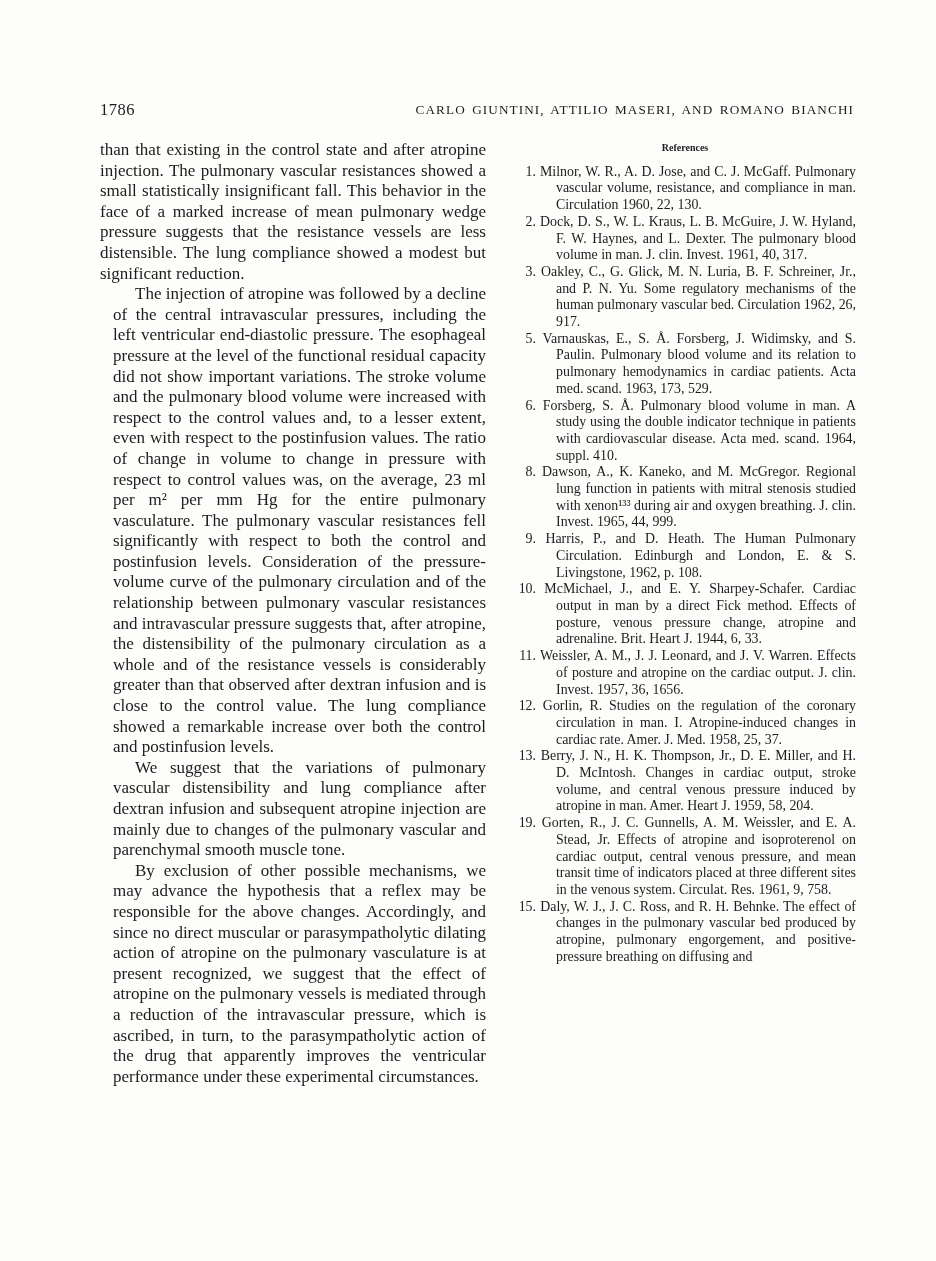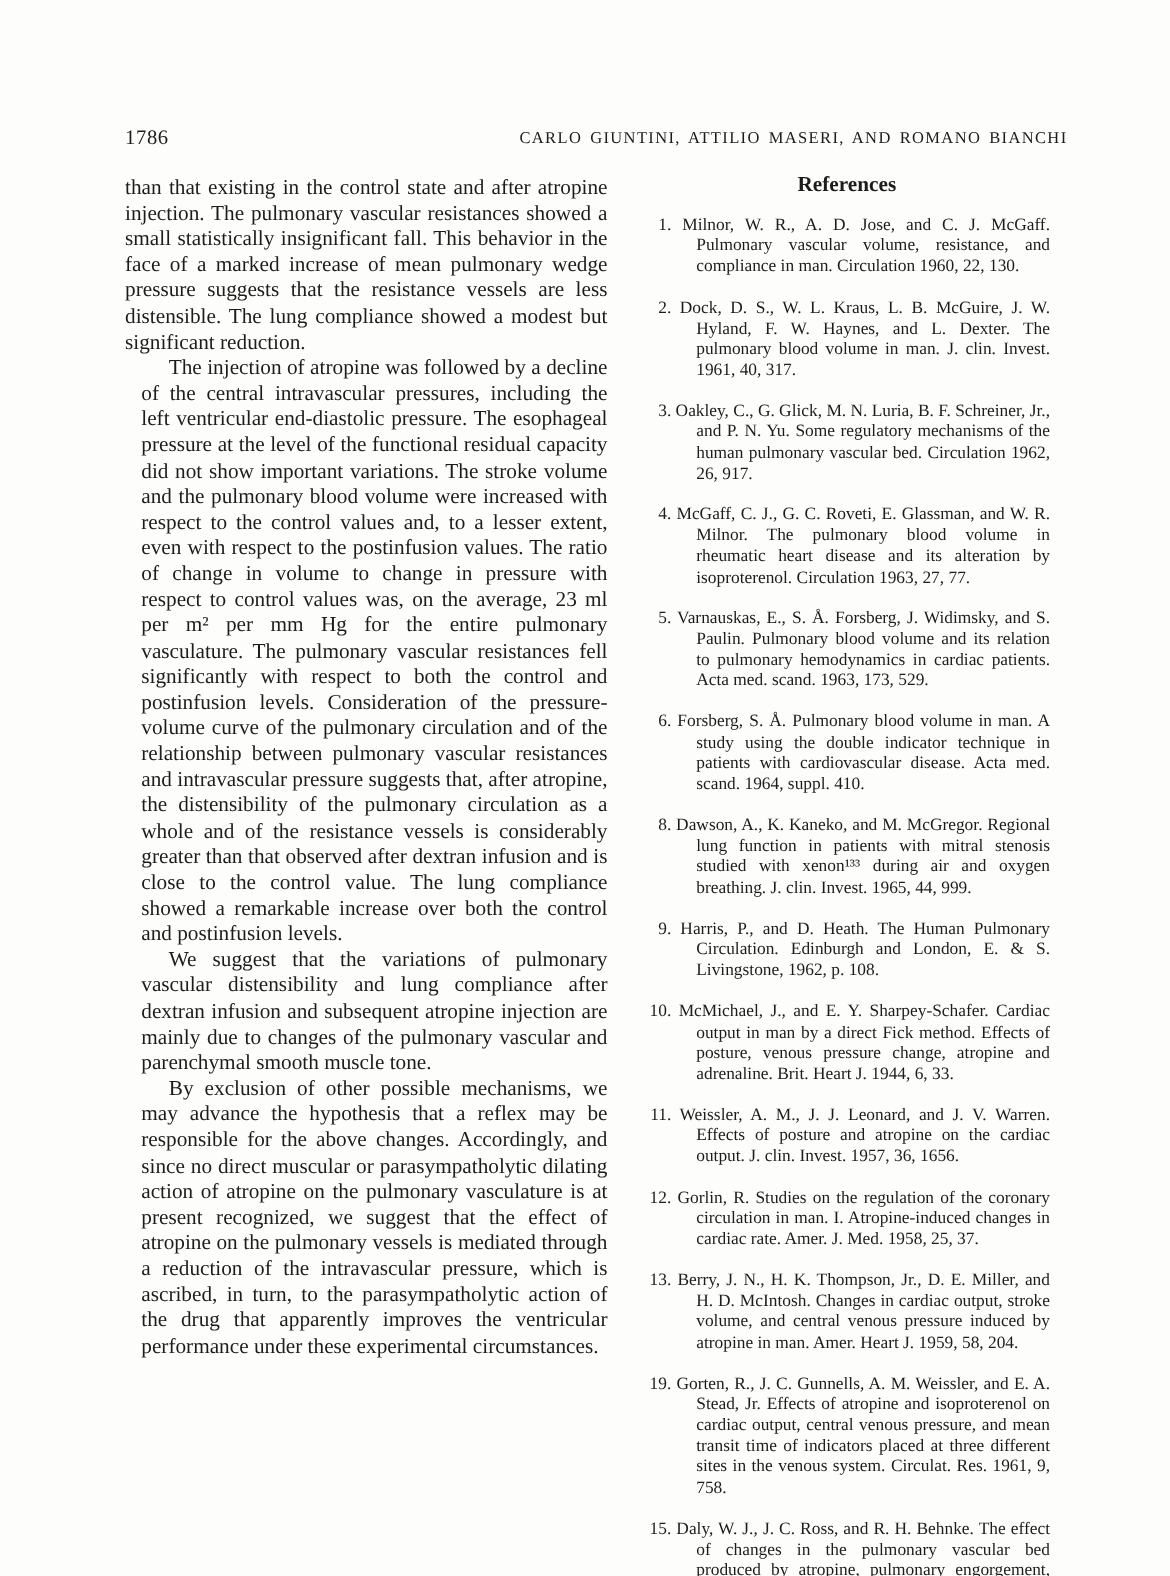--- a/index.html
+++ b/index.html
@@ -41,21 +41,21 @@
     letter-spacing: 1.1px;
     word-spacing: 2px;
   }
   .columns {
     position: absolute;
     top: 140px;
     left: 100px;
     right: 80px;
     bottom: 0;
     display: flex;
-    gap: 13px;
+    gap: 28px;
   }
   .col-left {
     width: 386px;
     flex: 0 0 386px;
     font-size: 17px;
     line-height: 20.6px;
     text-align: justify;
   }
   .col-left p {
     margin: 0;
@@ -66,27 +66,27 @@
   }
   .col-right {
     flex: 1 1 auto;
     font-size: 13.9px;
     line-height: 16.7px;
     text-align: justify;
   }
   .ref-heading {
     text-align: center;
     font-weight: bold;
-    font-size: 17px;
+    font-size: 10px;
     margin: 0 0 7px 0;
   }
   .ref {
     padding-left: 42px;
     text-indent: -42px;
-    margin: 16px;
+    margin: 0;
   }
   .ref-num {
     display: inline-block;
     width: 22px;
     text-align: right;
     text-indent: 0;
   }
 </style>
 </head>
 <body>
@@ -102,21 +102,20 @@
         <p class="indent">The injection of atropine was followed by a decline of the central intravascular pressures, including the left ventricular end-diastolic pressure. The esophageal pressure at the level of the functional residual capacity did not show important variations. The stroke volume and the pulmonary blood volume were increased with respect to the control values and, to a lesser extent, even with respect to the postinfusion values. The ratio of change in volume to change in pressure with respect to control values was, on the average, 23 ml per m² per mm Hg for the entire pulmonary vasculature. The pulmonary vascular resistances fell significantly with respect to both the control and postinfusion levels. Consideration of the pressure-volume curve of the pulmonary circulation and of the relationship between pulmonary vascular resistances and intravascular pressure suggests that, after atropine, the distensibility of the pulmonary circulation as a whole and of the resistance vessels is considerably greater than that observed after dextran infusion and is close to the control value. The lung compliance showed a remarkable increase over both the control and postinfusion levels.</p>
         <p class="indent">We suggest that the variations of pulmonary vascular distensibility and lung compliance after dextran infusion and subsequent atropine injection are mainly due to changes of the pulmonary vascular and parenchymal smooth muscle tone.</p>
         <p class="indent">By exclusion of other possible mechanisms, we may advance the hypothesis that a reflex may be responsible for the above changes. Accordingly, and since no direct muscular or parasympatholytic dilating action of atropine on the pulmonary vasculature is at present recognized, we suggest that the effect of atropine on the pulmonary vessels is mediated through a reduction of the intravascular pressure, which is ascribed, in turn, to the parasympatholytic action of the drug that apparently improves the ventricular performance under these experimental circumstances.</p>
       </div>
     <div class="col-right">
       <p class="ref-heading">References</p>
       <div>
           <div class="ref"><span class="ref-num">1.</span> <span>Milnor, W. R., A. D. Jose, and C. J. McGaff. Pulmonary vascular volume, resistance, and compliance in man. Circulation 1960, 22, 130.</span></div>
           <div class="ref"><span class="ref-num">2.</span> <span>Dock, D. S., W. L. Kraus, L. B. McGuire, J. W. Hyland, F. W. Haynes, and L. Dexter. The pulmonary blood volume in man. J. clin. Invest. 1961, 40, 317.</span></div>
           <div class="ref"><span class="ref-num">3.</span> <span>Oakley, C., G. Glick, M. N. Luria, B. F. Schreiner, Jr., and P. N. Yu. Some regulatory mechanisms of the human pulmonary vascular bed. Circulation 1962, 26, 917.</span></div>
-          <div class="ref"><span class="ref-num">4.</span> <span>McGaff, C. J., G. C. Roveti, E. Glassman, and W. R. Milnor. The pulmonary blood volume in rheumatic heart disease and its alteration by isoproterenol. Circulation 1963, 27, 77.</span></div>
           <div class="ref"><span class="ref-num">5.</span> <span>Varnauskas, E., S. Å. Forsberg, J. Widimsky, and S. Paulin. Pulmonary blood volume and its relation to pulmonary hemodynamics in cardiac patients. Acta med. scand. 1963, 173, 529.</span></div>
           <div class="ref"><span class="ref-num">6.</span> <span>Forsberg, S. Å. Pulmonary blood volume in man. A study using the double indicator technique in patients with cardiovascular disease. Acta med. scand. 1964, suppl. 410.</span></div>
           <div class="ref"><span class="ref-num">8.</span> <span>Dawson, A., K. Kaneko, and M. McGregor. Regional lung function in patients with mitral stenosis studied with xenon¹³³ during air and oxygen breathing. J. clin. Invest. 1965, 44, 999.</span></div>
           <div class="ref"><span class="ref-num">9.</span> <span>Harris, P., and D. Heath. The Human Pulmonary Circulation. Edinburgh and London, E. &amp; S. Livingstone, 1962, p. 108.</span></div>
           <div class="ref"><span class="ref-num">10.</span> <span>McMichael, J., and E. Y. Sharpey-Schafer. Cardiac output in man by a direct Fick method. Effects of posture, venous pressure change, atropine and adrenaline. Brit. Heart J. 1944, 6, 33.</span></div>
           <div class="ref"><span class="ref-num">11.</span> <span>Weissler, A. M., J. J. Leonard, and J. V. Warren. Effects of posture and atropine on the cardiac output. J. clin. Invest. 1957, 36, 1656.</span></div>
           <div class="ref"><span class="ref-num">12.</span> <span>Gorlin, R. Studies on the regulation of the coronary circulation in man. I. Atropine-induced changes in cardiac rate. Amer. J. Med. 1958, 25, 37.</span></div>
           <div class="ref"><span class="ref-num">13.</span> <span>Berry, J. N., H. K. Thompson, Jr., D. E. Miller, and H. D. McIntosh. Changes in cardiac output, stroke volume, and central venous pressure induced by atropine in man. Amer. Heart J. 1959, 58, 204.</span></div>
           <div class="ref"><span class="ref-num">19.</span> <span>Gorten, R., J. C. Gunnells, A. M. Weissler, and E. A. Stead, Jr. Effects of atropine and isoproterenol on cardiac output, central venous pressure, and mean transit time of indicators placed at three different sites in the venous system. Circulat. Res. 1961, 9, 758.</span></div>
           <div class="ref"><span class="ref-num">15.</span> <span>Daly, W. J., J. C. Ross, and R. H. Behnke. The effect of changes in the pulmonary vascular bed produced by atropine, pulmonary engorgement, and positive-pressure breathing on diffusing and</span></div>

